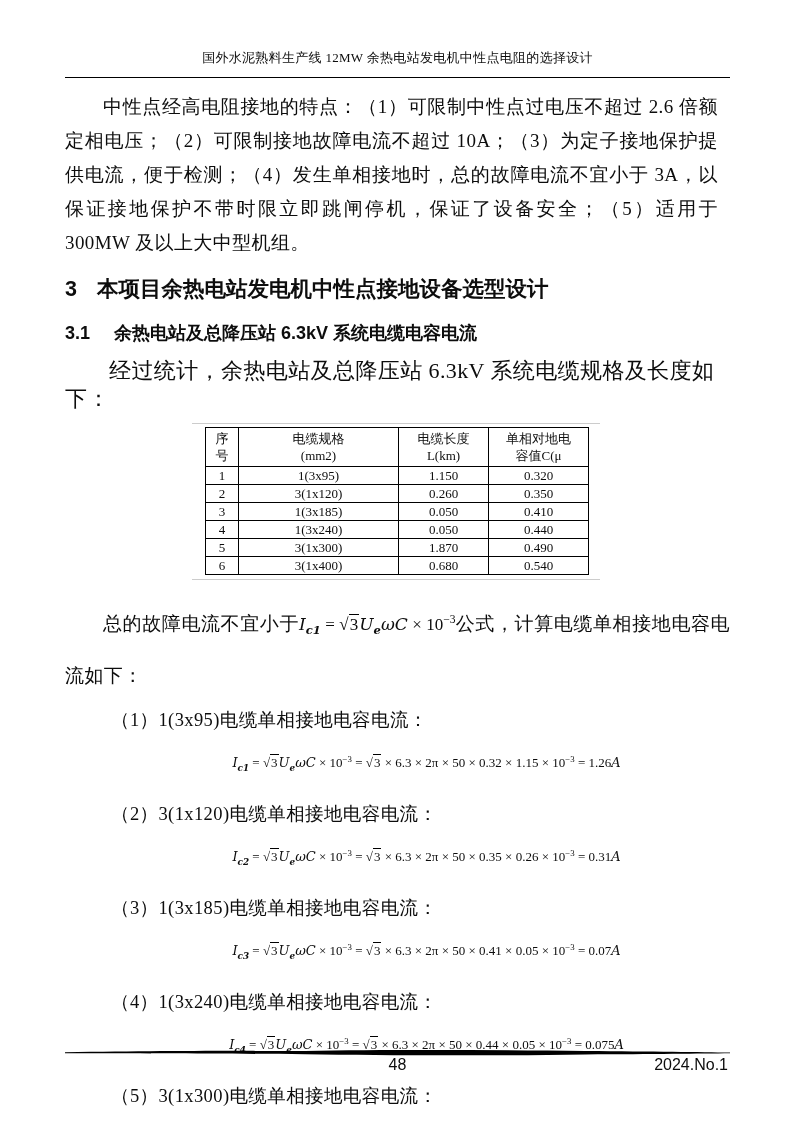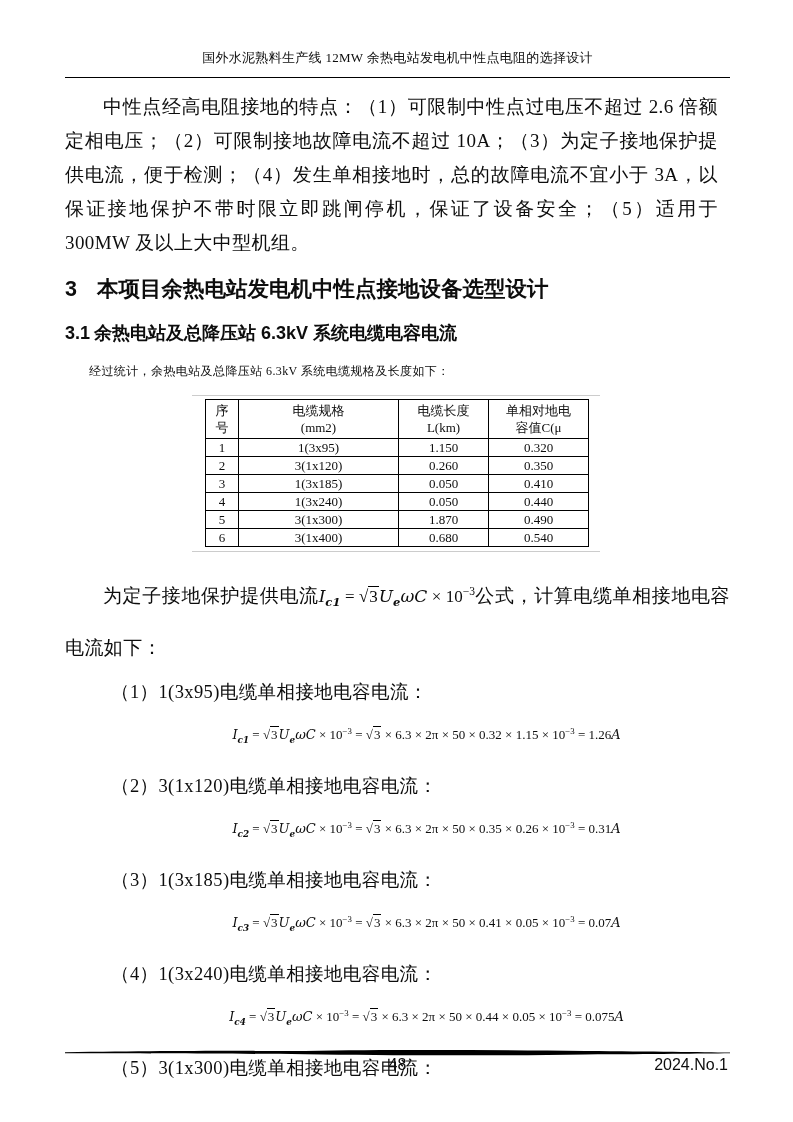--- a/index.html
+++ b/index.html
@@ -42,25 +42,25 @@
     line-height:30px;
   }
   .h-3 .num{margin-right:20px;}
   .h-31{
     margin:16px 0 0 0;
     font-family:"Liberation Sans", sans-serif;
     font-weight:bold;
     font-size:18px;
     line-height:26px;
   }
-  .h-31 .num{margin-right:4px;}
+  .h-31 .num{margin-right:24px;}
 
   .p-stats{
     margin:11px 0 0 0;
-    font-size:12px;
+    font-size:22px;
     line-height:28px;
     text-indent:2em;
     letter-spacing:.4px;
   }
 
   
   .tbl-wrap{
     position:relative;
     margin:14px 0 0 140px;
     width:383px;
@@ -205,21 +205,21 @@
         <tr>
           <td>6</td>
               <td>3(1x400)</td>
               <td>0.680</td>
               <td>0.540</td>
         </tr>
       </tbody>
         </table>
     </div>
 
-    <p class="p-formula-intro"><span>为定子接地保护提供电流</span><span class="math"><i>I</i><sub>c1</sub> = <span class="sqrt"><span class="rad">√</span><span class="ol">3</span></span><i>U</i><sub>e</sub><i>ωC</i> × 10<sup>−3</sup></span><span>公式，计算电缆单相接地电容电流如下：</span></p>
+    <p class="p-formula-intro"><span>总的故障电流不宜小于</span><span class="math"><i>I</i><sub>c1</sub> = <span class="sqrt"><span class="rad">√</span><span class="ol">3</span></span><i>U</i><sub>e</sub><i>ωC</i> × 10<sup>−3</sup></span><span>公式，计算电缆单相接地电容电流如下：</span></p>
 
     <div class="item first">（1）1(3x95)电缆单相接地电容电流：</div>
     <div class="formula-line math"><i>I</i><sub>c1</sub> = <span class="sqrt"><span class="rad">√</span><span class="ol">3</span></span><i>U</i><sub>e</sub><i>ωC</i> × 10<sup>−3</sup> = <span class="sqrt"><span class="rad">√</span><span class="ol">3</span></span> × 6.3 × 2π × 50 × 0.32 × 1.15 × 10<sup>−3</sup> = 1.26<i>A</i></div>
 
     <div class="item">（2）3(1x120)电缆单相接地电容电流：</div>
     <div class="formula-line math"><i>I</i><sub>c2</sub> = <span class="sqrt"><span class="rad">√</span><span class="ol">3</span></span><i>U</i><sub>e</sub><i>ωC</i> × 10<sup>−3</sup> = <span class="sqrt"><span class="rad">√</span><span class="ol">3</span></span> × 6.3 × 2π × 50 × 0.35 × 0.26 × 10<sup>−3</sup> = 0.31<i>A</i></div>
 
     <div class="item">（3）1(3x185)电缆单相接地电容电流：</div>
     <div class="formula-line math"><i>I</i><sub>c3</sub> = <span class="sqrt"><span class="rad">√</span><span class="ol">3</span></span><i>U</i><sub>e</sub><i>ωC</i> × 10<sup>−3</sup> = <span class="sqrt"><span class="rad">√</span><span class="ol">3</span></span> × 6.3 × 2π × 50 × 0.41 × 0.05 × 10<sup>−3</sup> = 0.07<i>A</i></div>
 

